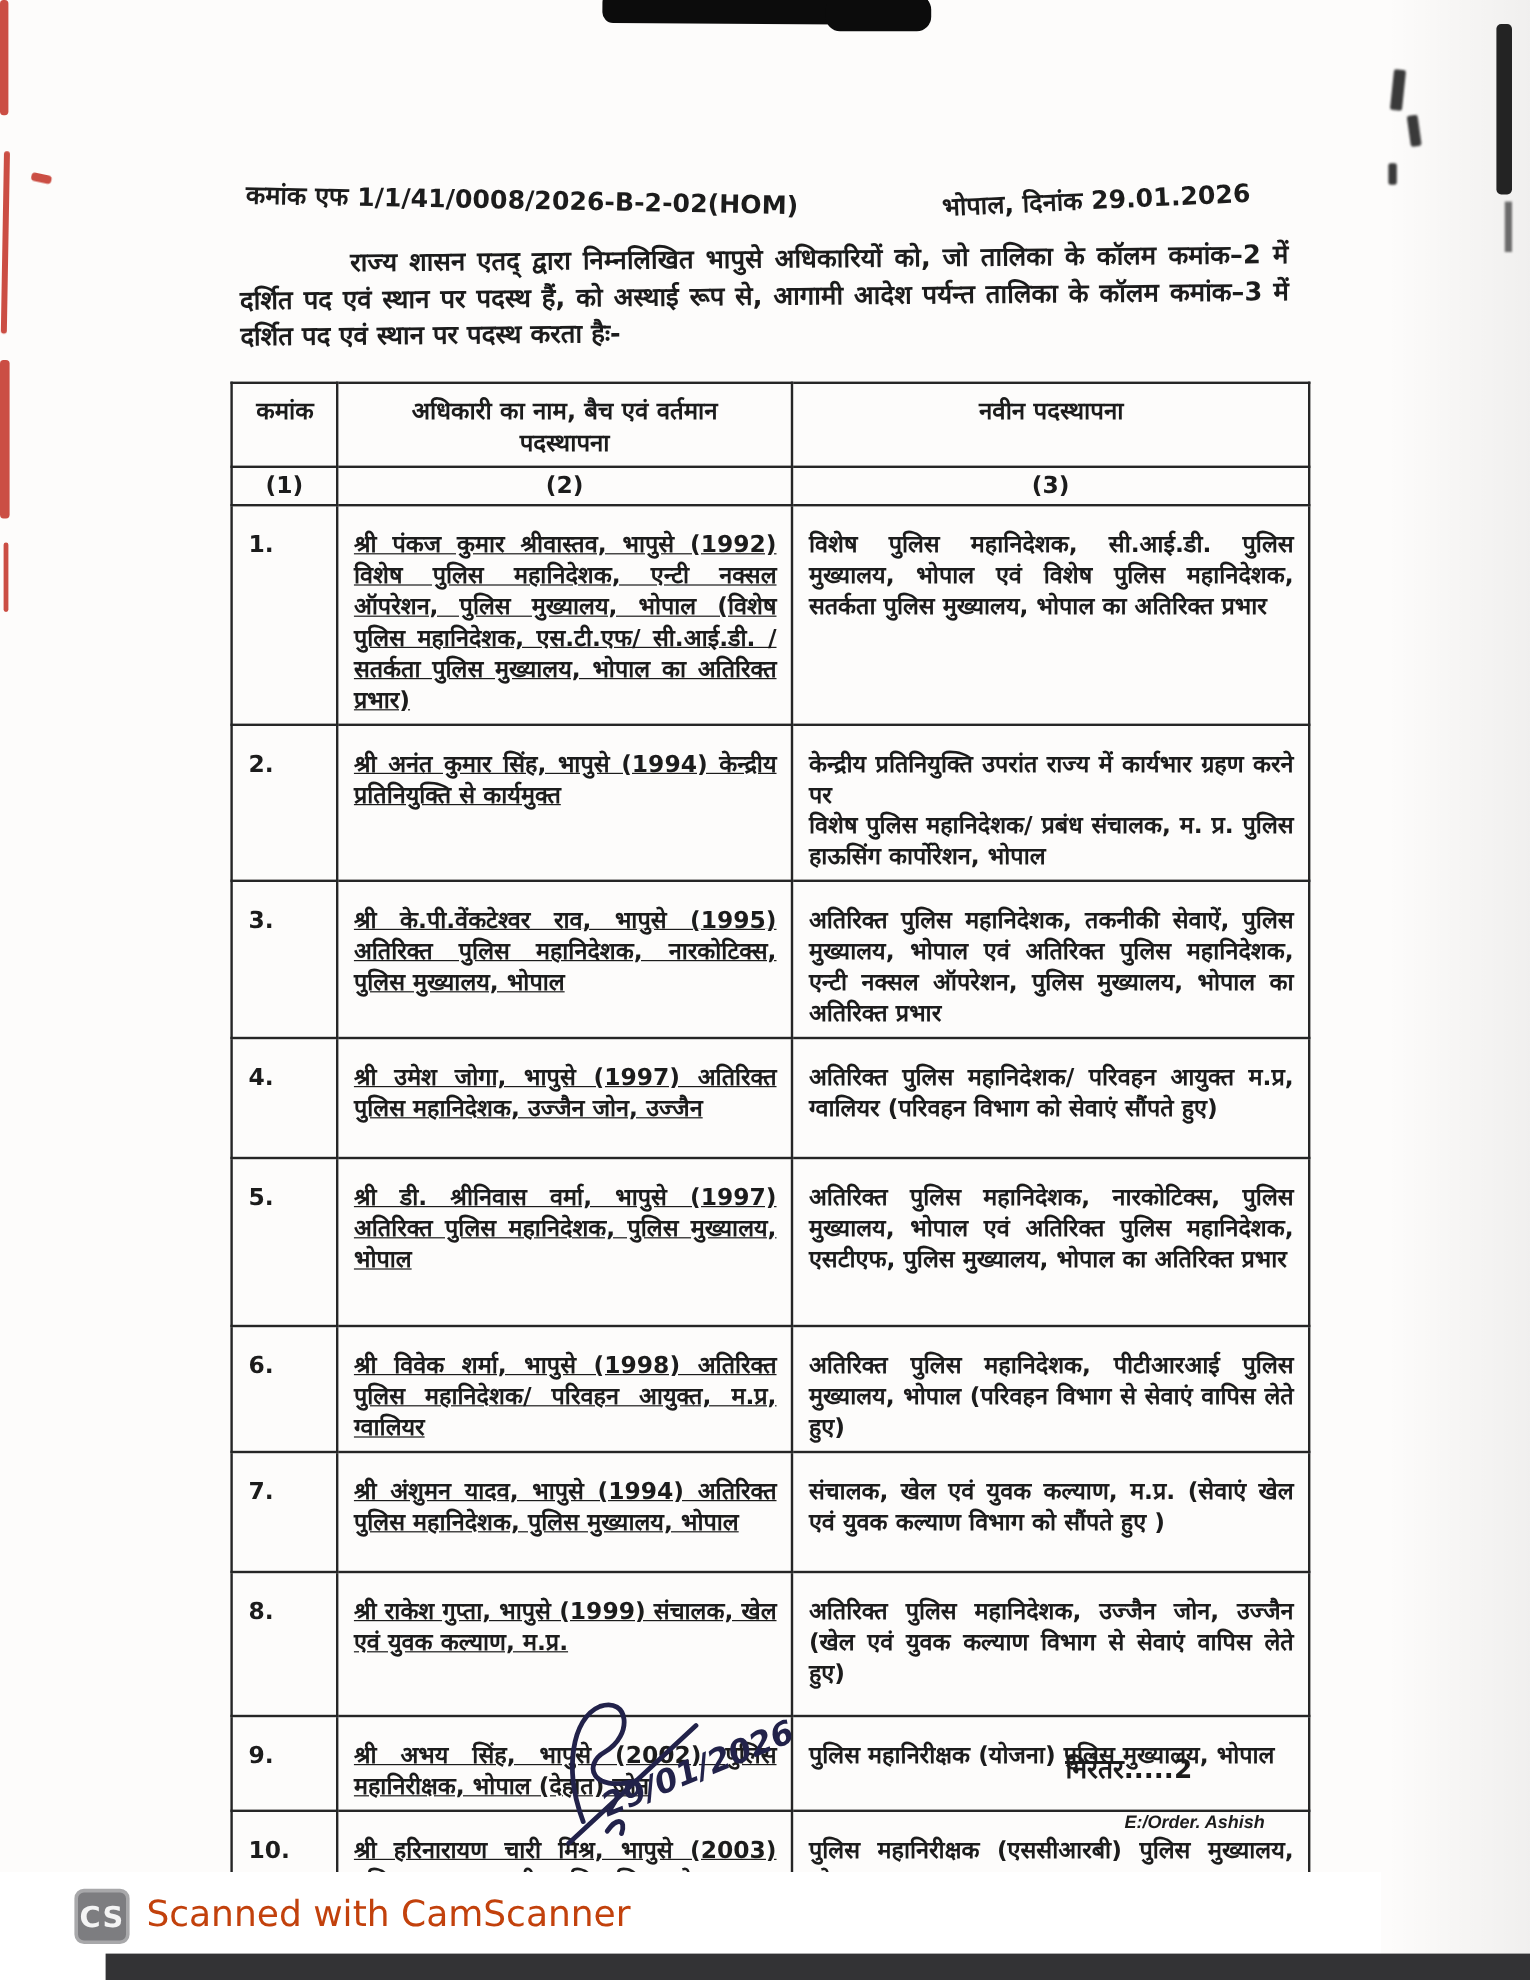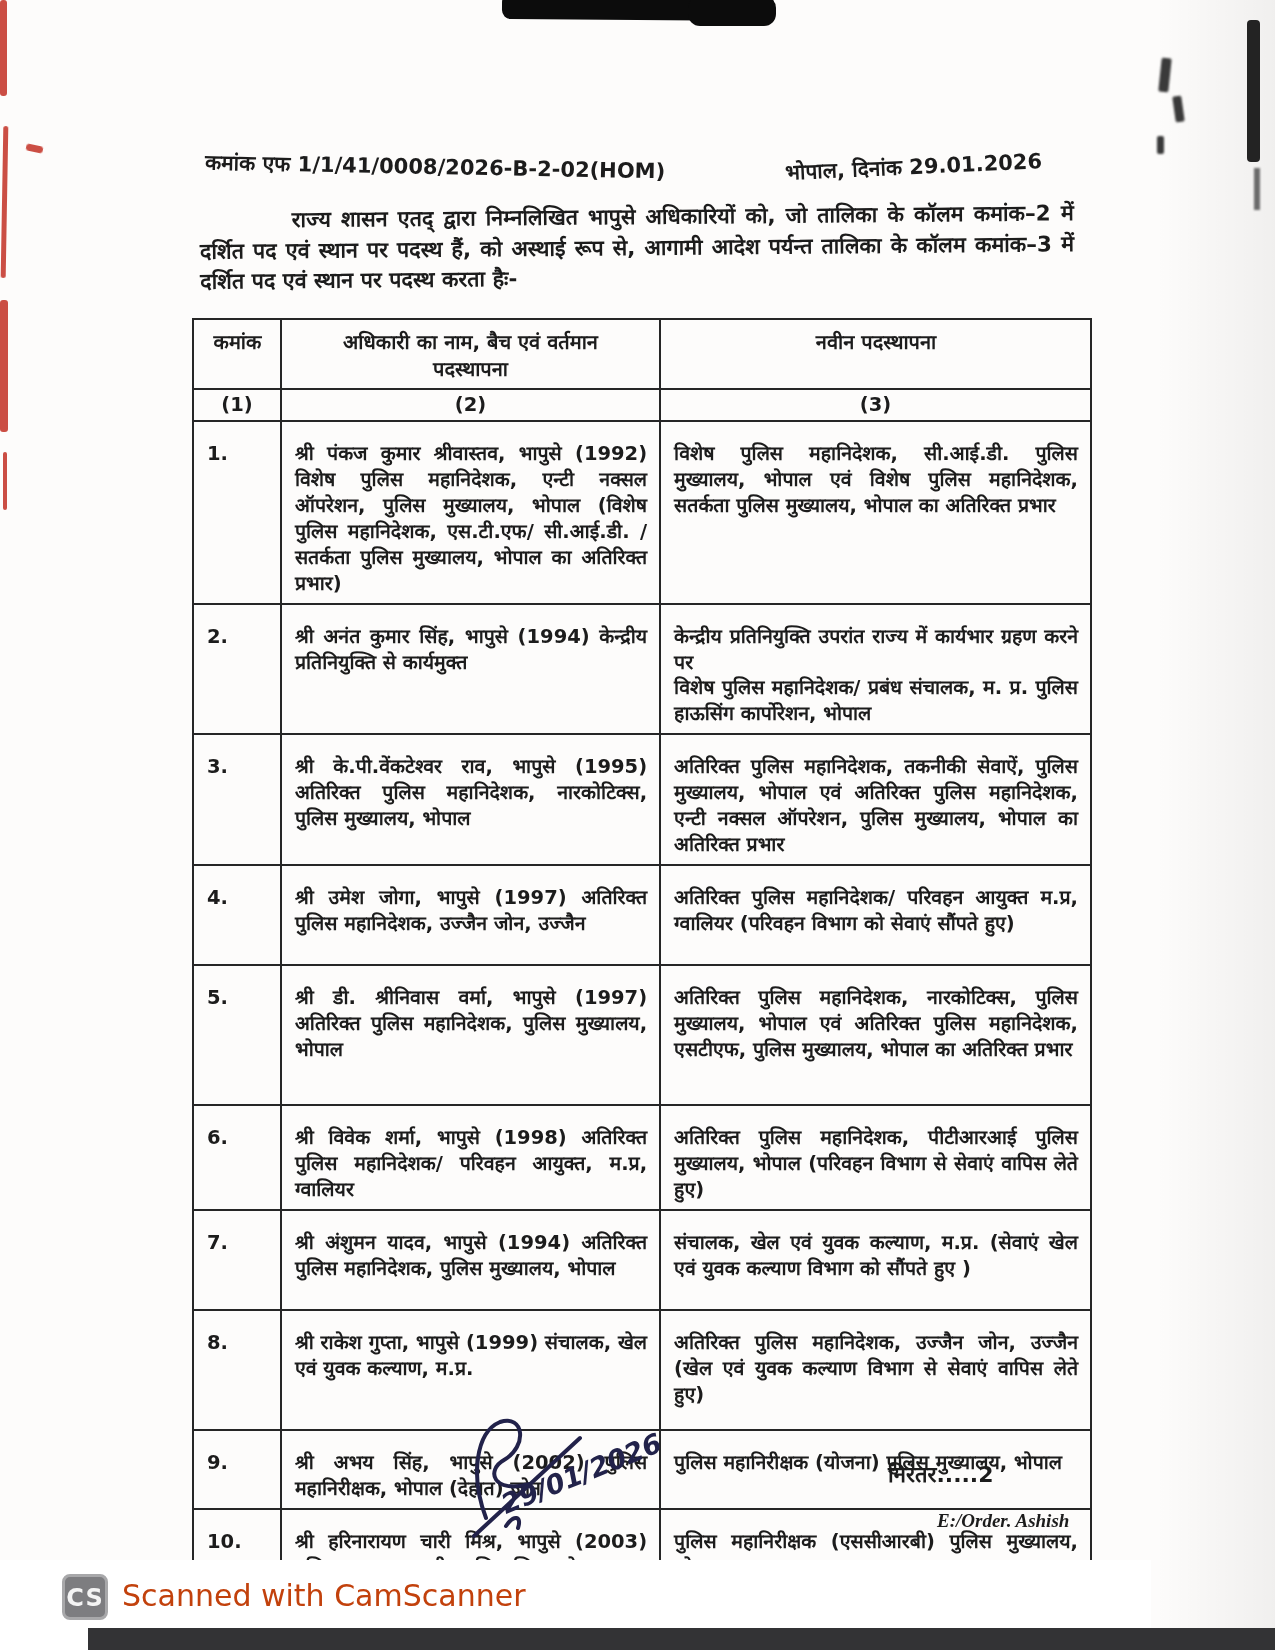--- a/index.html
+++ b/index.html
@@ -38,28 +38,28 @@
   .refdate{transform:rotate(-2.6deg);}
 
   .intro{position:absolute;left:200px;top:202px;width:874px;margin:0;font-weight:700;font-size:21.5px;line-height:1.42;text-align:justify;text-indent:92px;transform:rotate(-.5deg);}
 
   table.tbl{position:absolute;left:192px;top:318px;width:900px;border-collapse:collapse;font-weight:700;font-size:19.5px;line-height:1.33;}
   .tbl th,.tbl td{border:2.4px solid #262626;vertical-align:top;padding:19px 12px 6px 13px;}
   .tbl th{font-size:20px;text-align:center;padding-top:9px;}
   .tbl .thead th:nth-child(2){padding-left:40px;padding-right:40px;}
   .tnums td{text-align:center;height:28px;padding:2px;}
   .sn{width:88px;text-align:left;padding-left:14px;}
-  .cur{width:380px;text-align:justify;}
+  .cur{width:380px;text-align:justify;text-decoration:underline;}
   .new{width:432px;text-align:justify;}
   .r1 td{height:150px;} .r2 td{height:108px;} .r3 td{height:110px;} .r4 td{height:100px;}
   .r5 td{height:140px;} .r6 td{height:103px;} .r7 td{height:100px;} .r8 td{height:120px;}
   .r9 td{height:64px;}  .r10 td{height:92px;}
 
   .cont{position:absolute;left:888px;top:1458px;font-weight:700;font-size:22px;}
-  .fileref{position:absolute;left:937px;top:1510px;font-weight:700;font-style:italic;font-size:19px;font-family:Liberation Serif, serif;}
+  .fileref{position:absolute;left:937px;top:1510px;font-weight:700;font-style:italic;font-size:15px;font-family:Liberation Sans, sans-serif;}
   .sig{position:absolute;left:448px;top:1398px;width:240px;height:150px;}
 
   
   .csbar{position:absolute;left:0;top:1560px;width:1151px;height:90px;background:#ffffff;}
   .csbox{position:absolute;left:62px;top:14px;width:46px;height:46px;background:#7d7d80;border:3px solid #a8a8aa;border-radius:8px;color:#f4f4f4;font-weight:700;font-size:24px;text-align:center;line-height:42px;letter-spacing:1px;}
   .cstext{position:absolute;left:122px;top:18px;font-size:30px;color:#c2410c;font-weight:400;}
   .bstrip{position:absolute;left:88px;top:1628px;width:1187px;height:22px;background:#333335;}
 </style>
 </head>
 <body>

